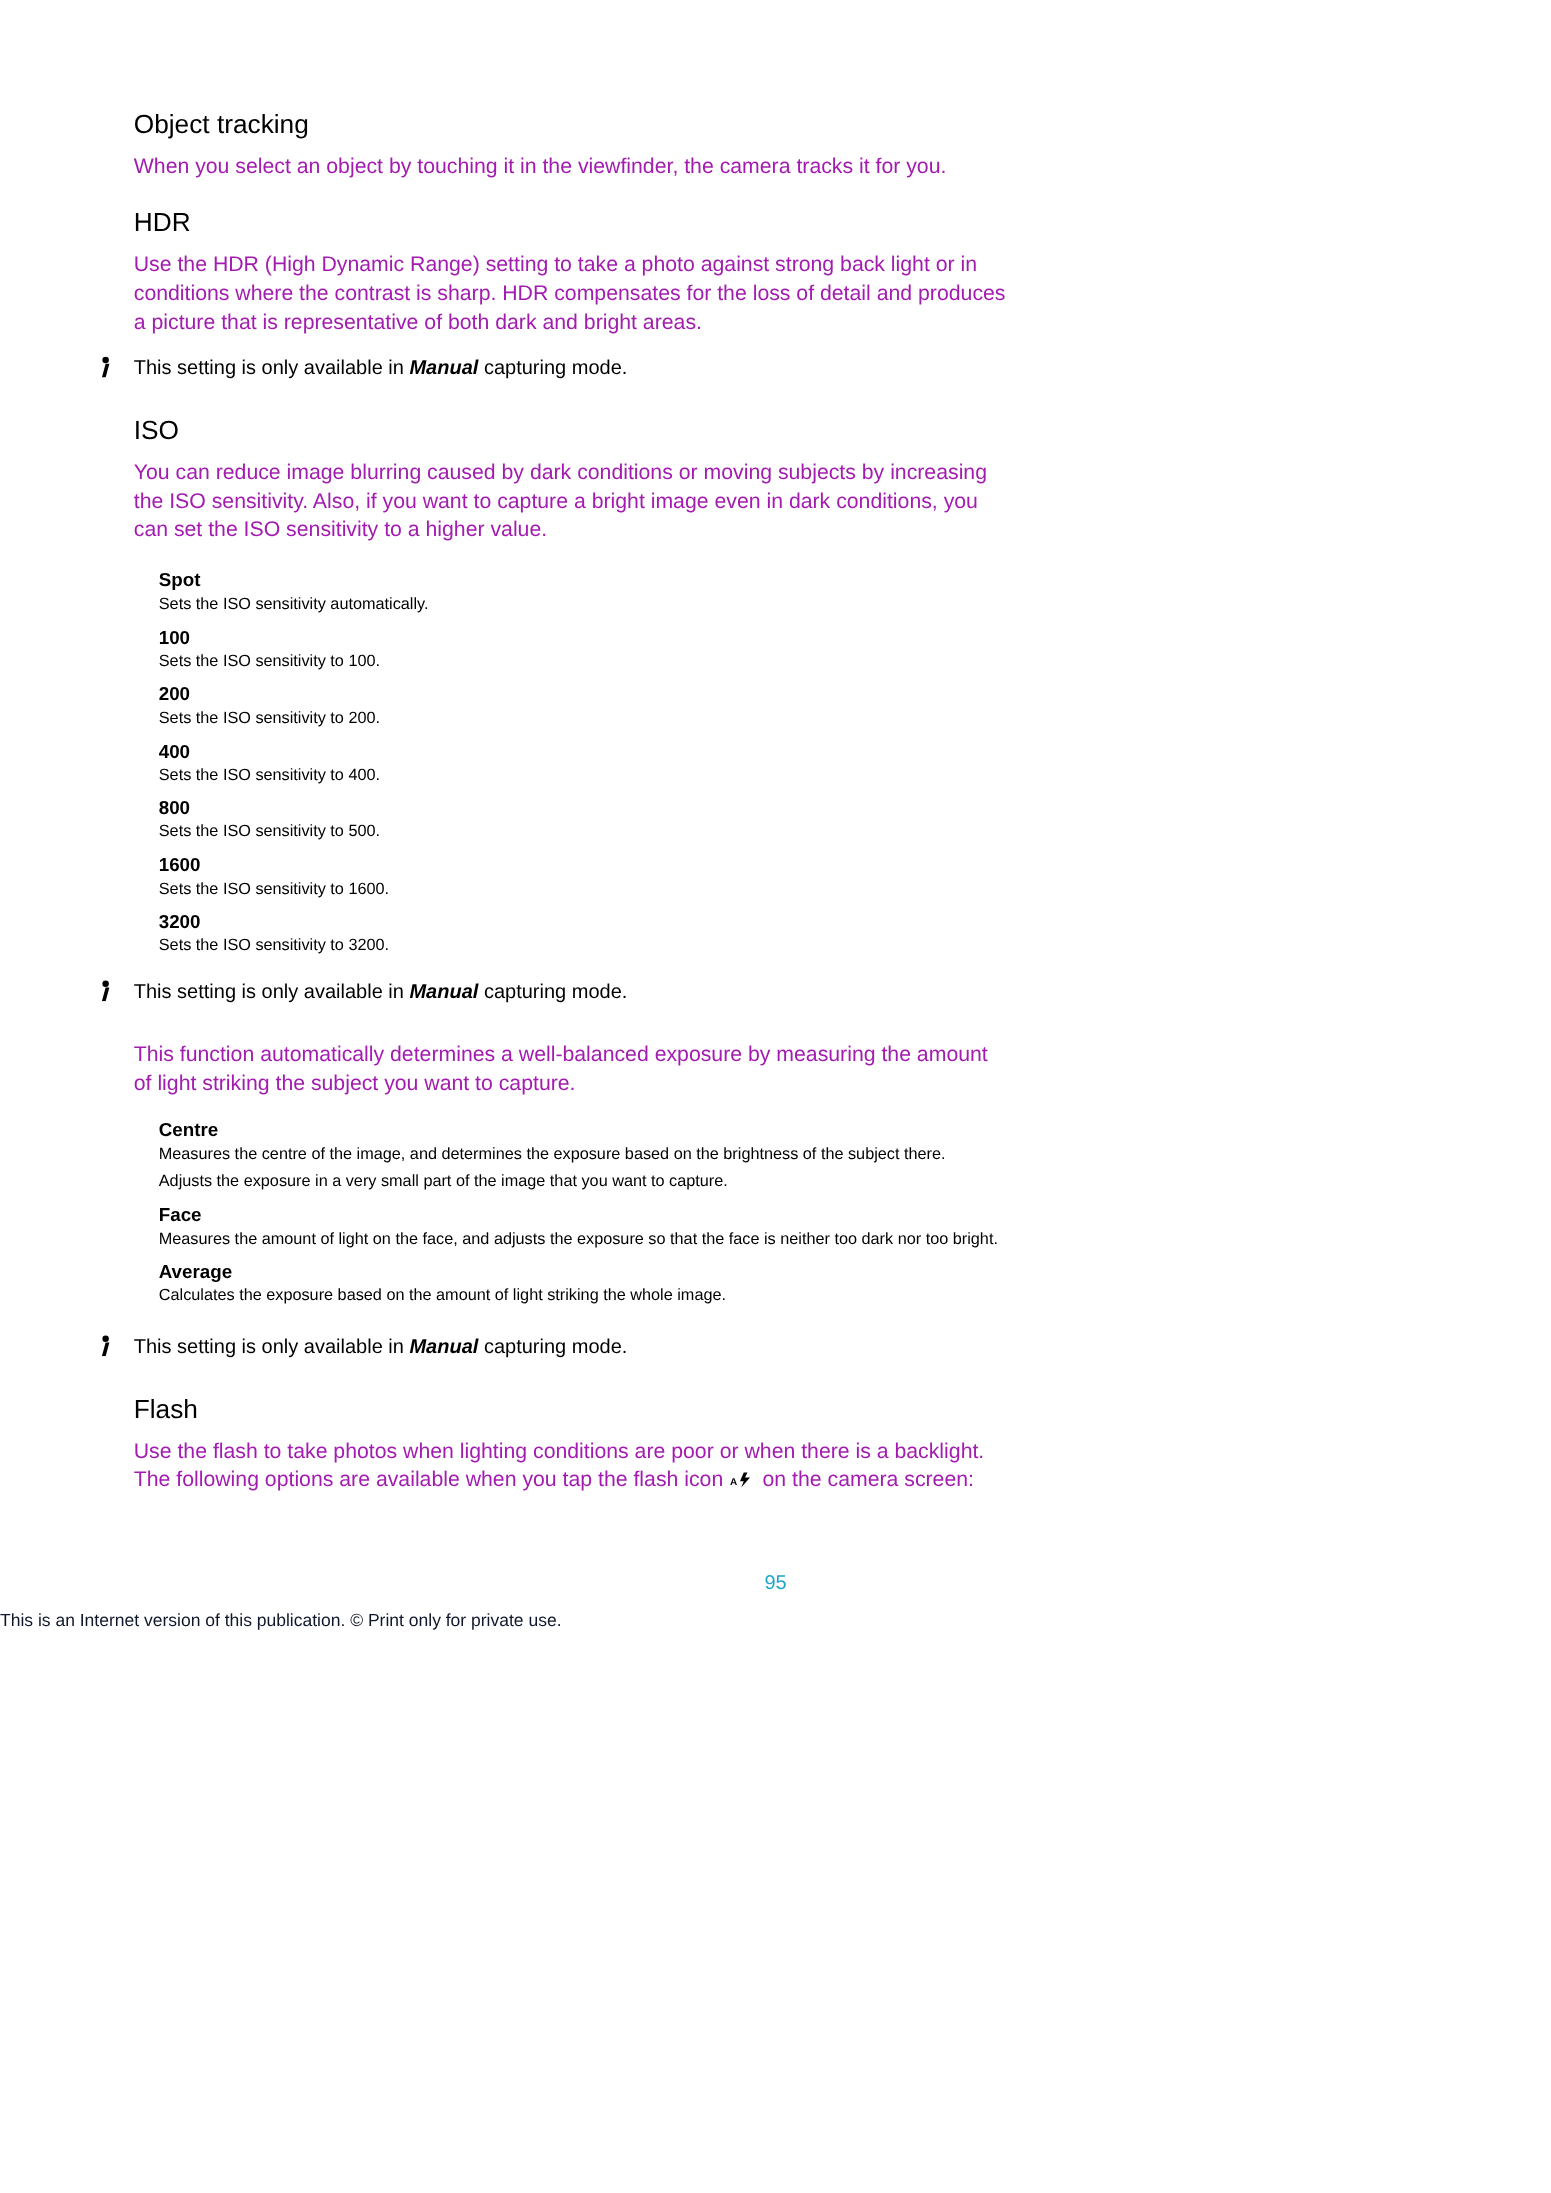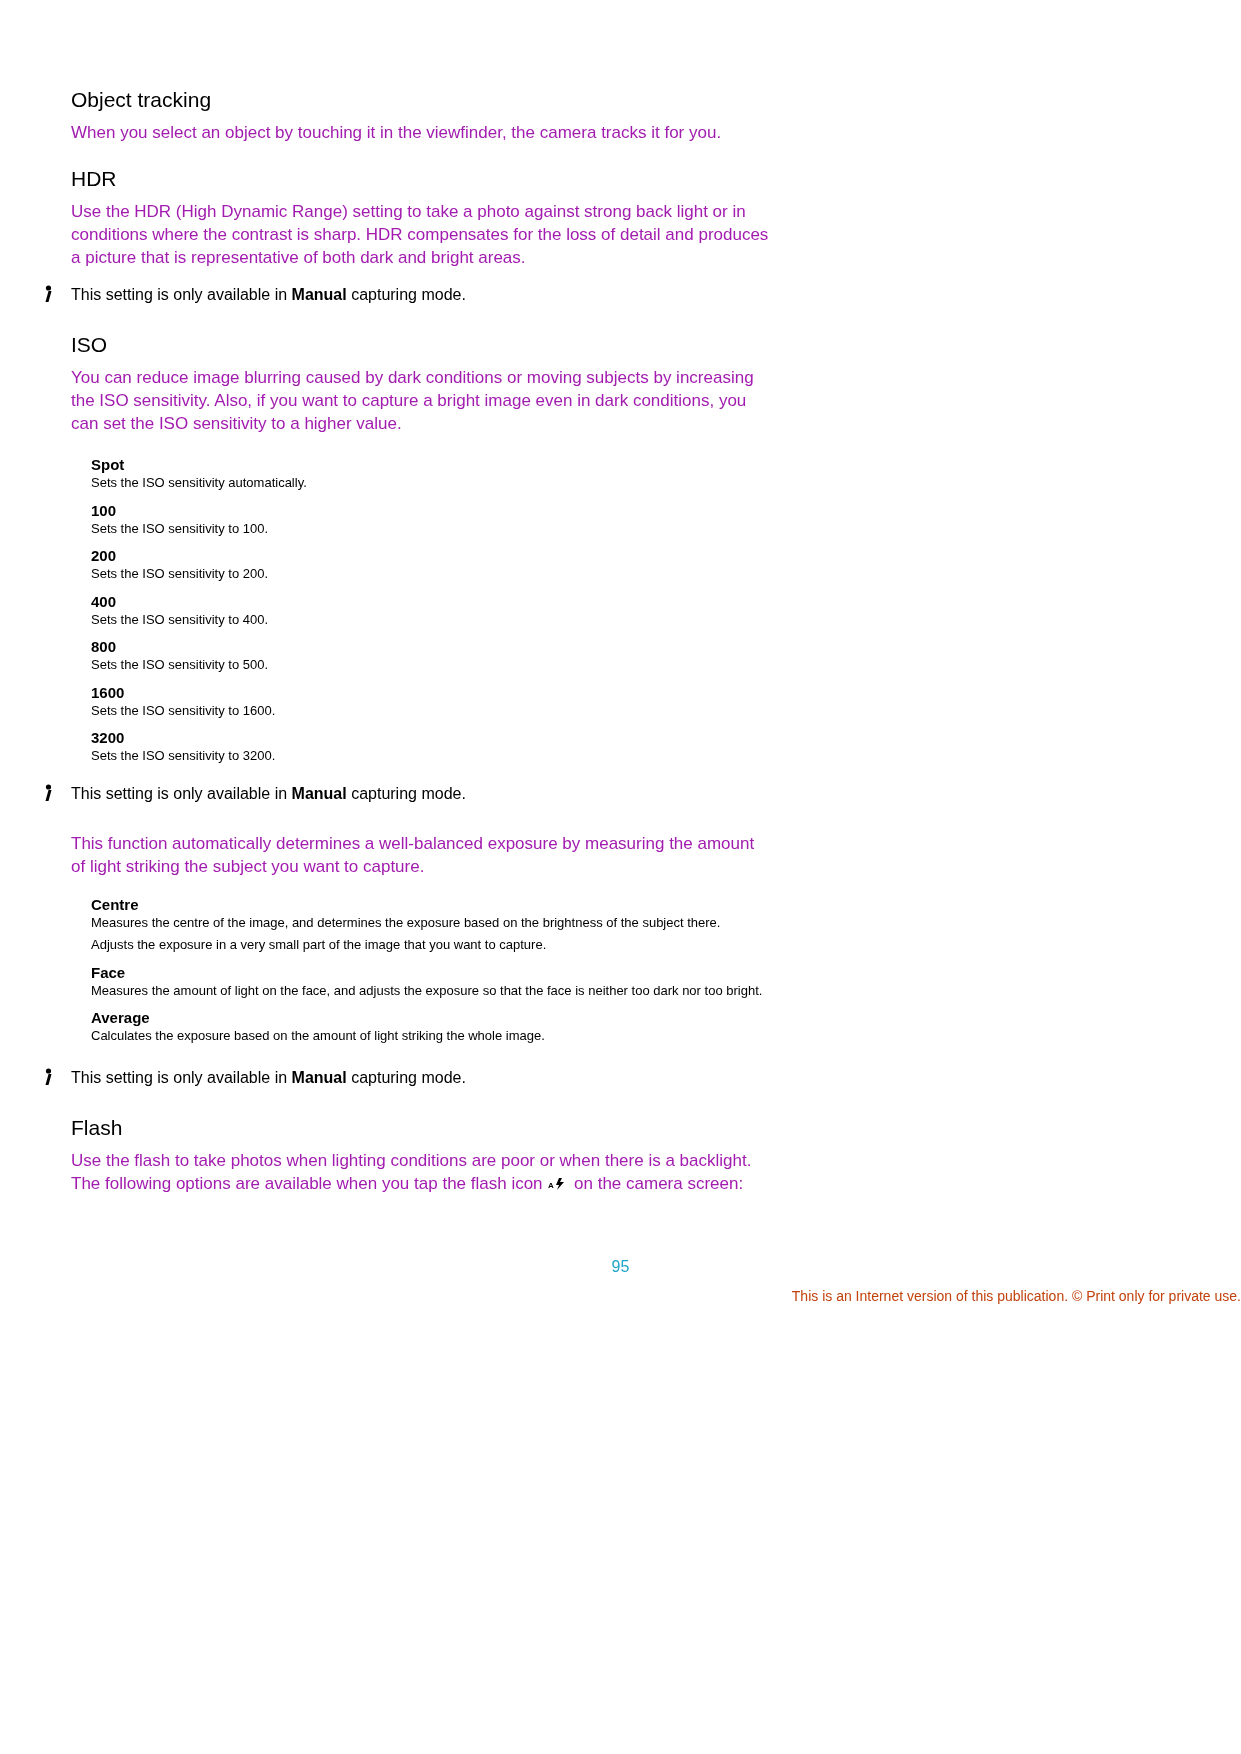--- a/index.html
+++ b/index.html
@@ -5,21 +5,21 @@
     * { margin: 0; padding: 0; box-sizing: border-box; }
     body {
       background: #fff;
       font-family: Arial, Helvetica, sans-serif;
       color: #000;
       width: 1241px;
       margin: 0 auto;
       padding: 88px 0 40px 0;
     }
     .content {
-      margin-left: 71px;
+      margin-left: 107px;
       width: 700px;
     }
     h2.section-heading {
       font-size: 21px;
       font-weight: 400;
       margin-top: 0;
       margin-bottom: 10px;
       color: #000;
     }
     .body-para {
@@ -62,26 +62,26 @@
       margin-bottom: 4px;
     }
     .page-number {
       text-align: center;
       color: #1ea5c8;
       font-size: 16px;
       margin-top: 60px;
       margin-bottom: 12px;
     }
     .footer-line {
-      text-align: right;
-      color: #c2410c;
+      text-align: left;
+      color: #0f172a;
       font-size: 14px;
     }
     .gap-large { margin-top: 34px; }
-    .bold { font-weight: 700; }
+    .bold { font-weight: 700; font-style: italic; }
     .inline-icon {
       display: inline-block;
       vertical-align: -2px;
       margin: 0 1px;
     }
   </style>
 </head>
 <body>
 
 <div class="content">

